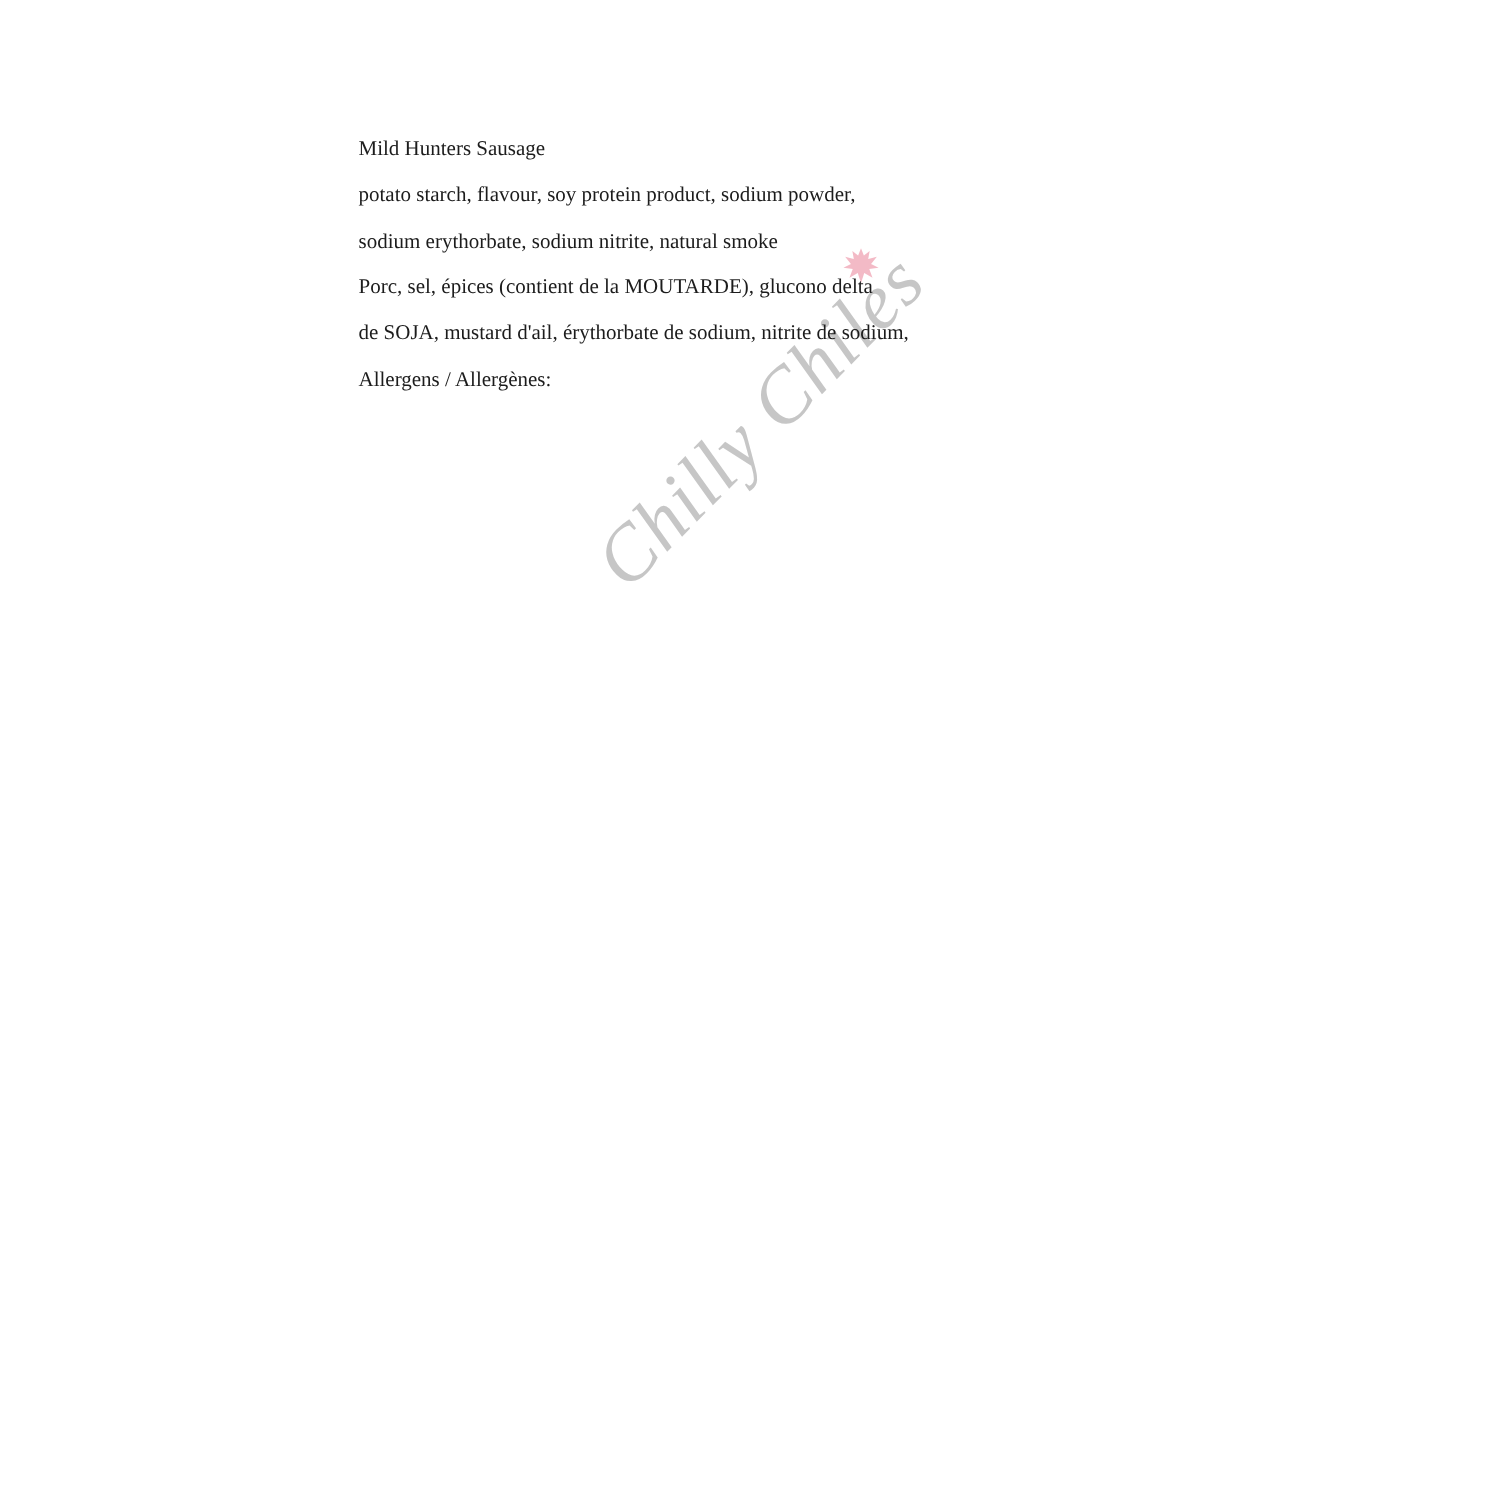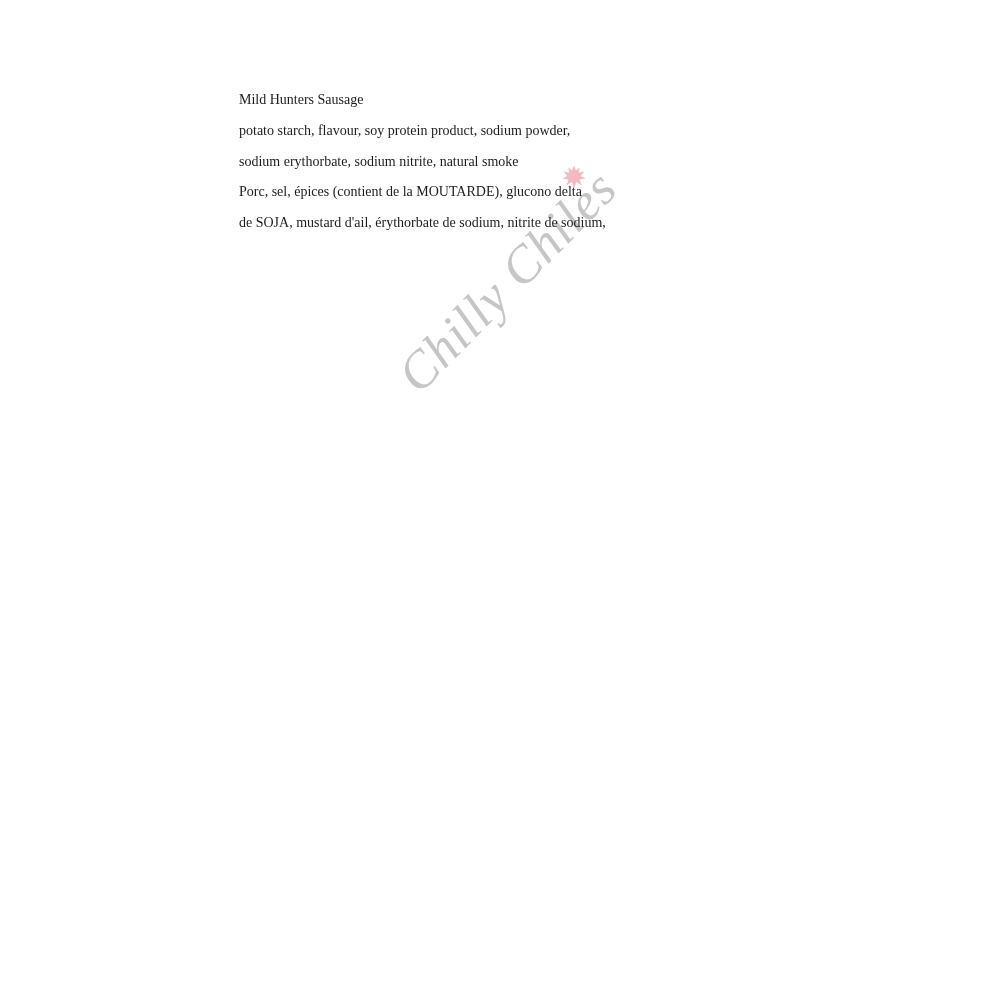--- a/index.html
+++ b/index.html
@@ -63,15 +63,16 @@
   <svg class="maple-leaf" viewBox="0 0 100 100" aria-hidden="true">
     <path d="M50 2 L58 22 L74 10 L70 32 L94 26 L78 46 L99 56 L73 60 L82 84 L59 71 L50 99 L41 71 L18 84 L27 60 L1 56 L22 46 L6 26 L30 32 L26 10 L42 22 Z" fill="#f2afbd"></path>
   </svg>
 
   <div class="text-block" style="color: rgb(28, 28, 28);">
     <div class="text-line">Mild Hunters Sausage</div>
     <div class="text-line">potato starch, flavour, soy protein product, sodium powder,</div>
     <div class="text-line">sodium erythorbate, sodium nitrite, natural smoke</div>
     <div class="text-line">Porc, sel, épices (contient de la MOUTARDE), glucono delta</div>
     <div class="text-line">de SOJA, mustard d'ail, érythorbate de sodium, nitrite de sodium,</div>
+    <div class="text-line">Allergens / Allergènes:</div>
   </div>
 
 </div>
 
 </body></html>

